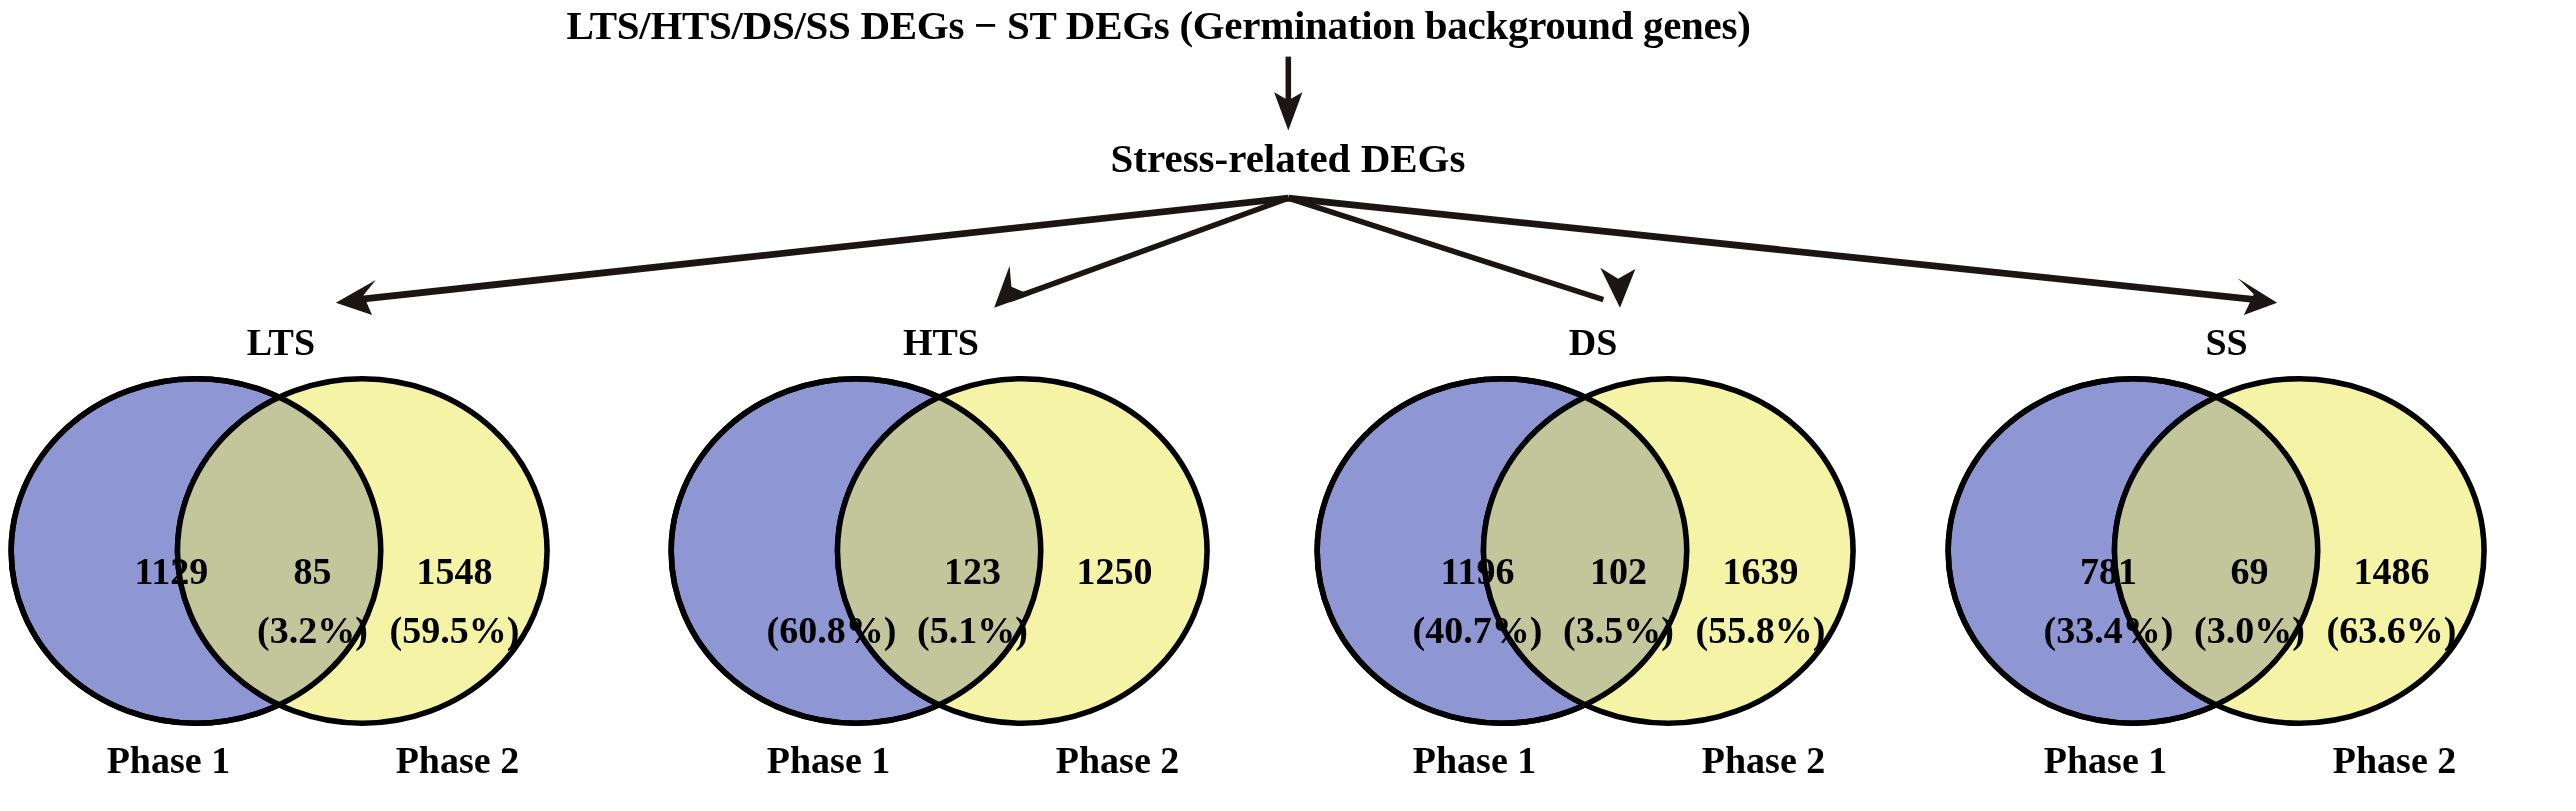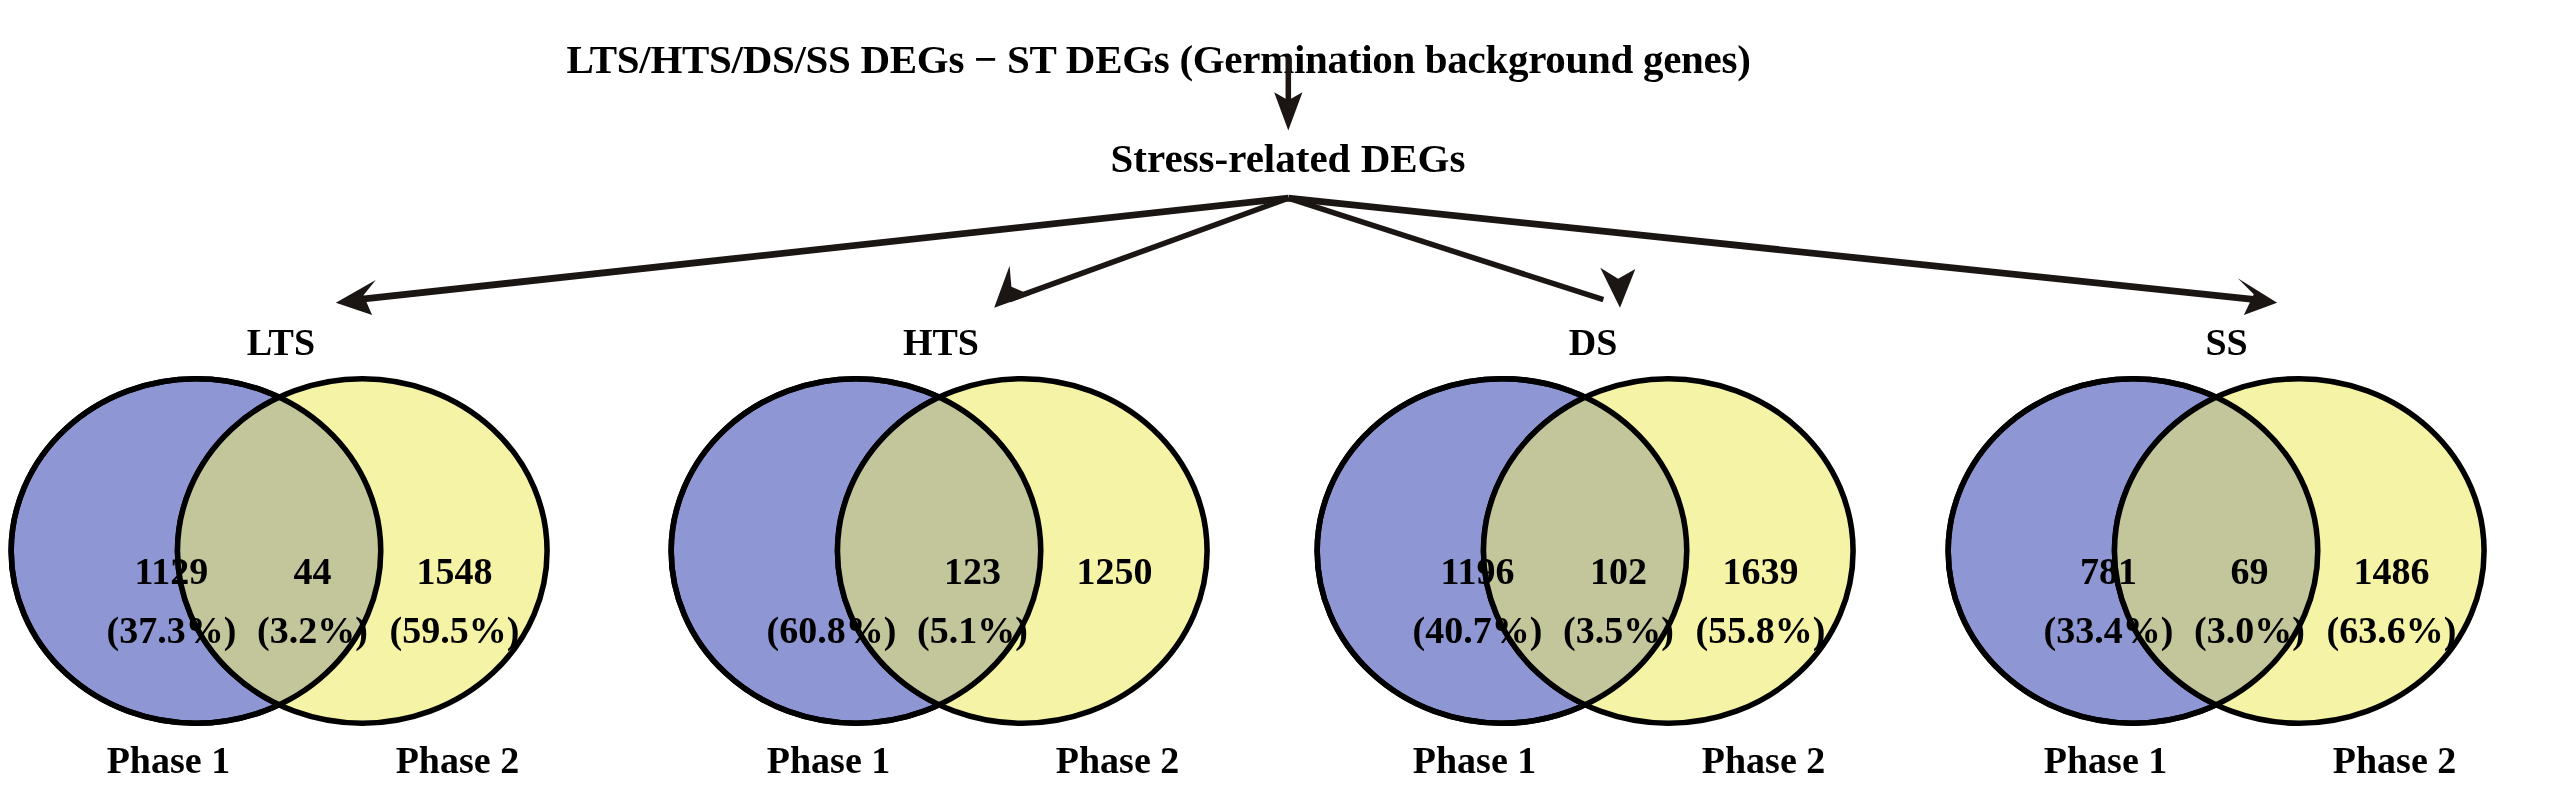--- a/index.html
+++ b/index.html
@@ -26,21 +26,20 @@
   .main-title {
     position: absolute;
     left: 0;
     top: 1.2px;
     width: 2317px;
     text-align: center;
     font-size: 41px;
     font-weight: bold;
     letter-spacing: -0.3px;
     white-space: nowrap;
-    margin-top: 34px;
   }
   .sub-title {
     position: absolute;
     left: 0;
     top: 134px;
     width: 2576px;
     text-align: center;
     font-size: 41px;
     font-weight: bold;
     white-space: nowrap;
@@ -159,22 +158,21 @@
       </defs>
       <ellipse cx="310" cy="286" rx="300" ry="280" fill="#8e97d3" stroke="#000000" stroke-width="9"></ellipse>
       <ellipse cx="580" cy="286" rx="300" ry="280" fill="#f5f3a5" fill-opacity="1" stroke="#000000" stroke-width="9"></ellipse>
       <g clip-path="url(#clipA0)">
         <ellipse cx="580" cy="286" rx="300" ry="280" fill="#c3c69b" stroke="#000000" stroke-width="9"></ellipse>
       </g>
       <ellipse cx="310" cy="286" rx="300" ry="280" fill="none" stroke="#000000" stroke-width="9"></ellipse>
     </svg>
 
     <div class="count-text slot-left">1129</div>
-    <div class="pct-text   slot-left">(37.3%)</div>
-    <div class="count-text slot-mid">44</div>
+    <div class="count-text slot-mid">85</div>
     <div class="pct-text   slot-mid">(3.2%)</div>
     <div class="count-text slot-right">1548</div>
     <div class="pct-text   slot-right">(59.5%)</div>
 
     <div class="phase-label phase-1">Phase 1</div>
     <div class="phase-label phase-2">Phase 2</div>
   </div>
 
   <div class="venn-group g1">
     <div class="group-label">HTS</div>

